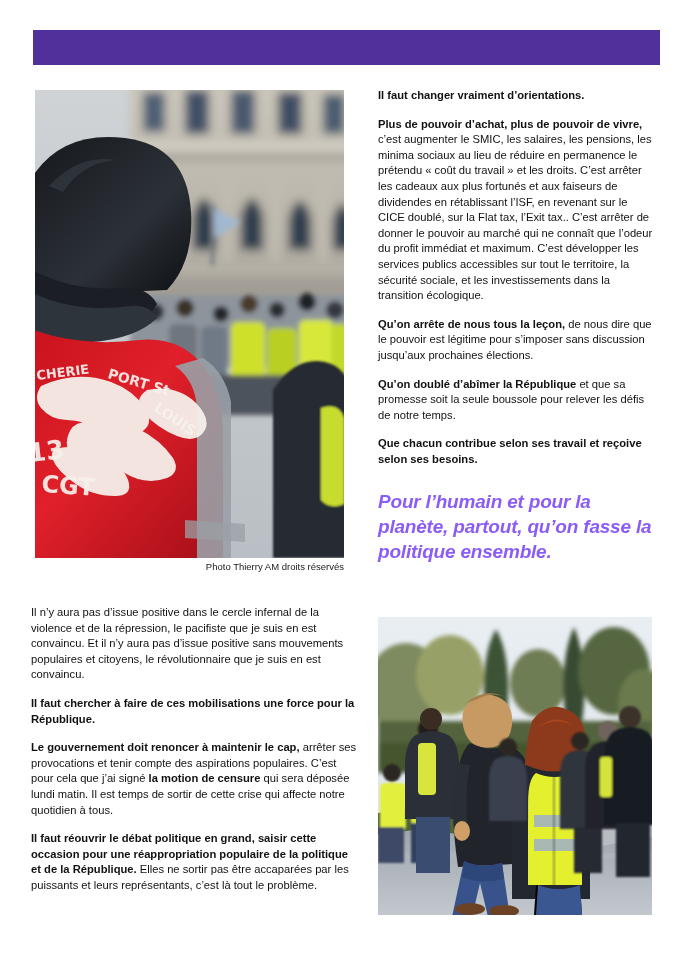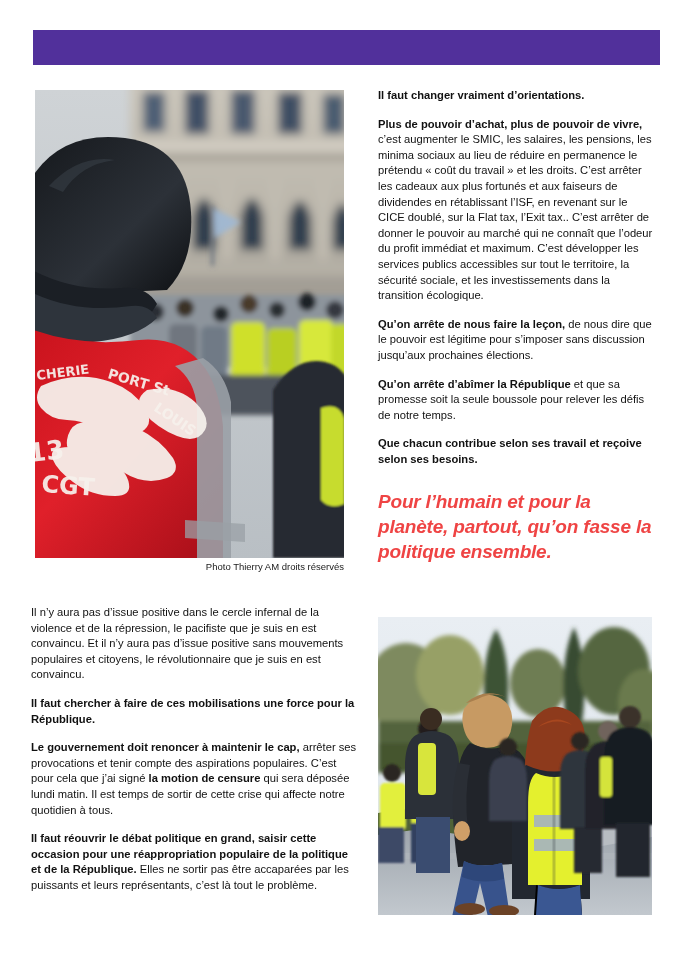--- a/index.html
+++ b/index.html
@@ -87,21 +87,21 @@
   p.para:last-child { margin-bottom: 0; }
   .b { font-weight: bold; }
 
   .slogan {
     margin: 22px 0 0 0;
     font-size: 19px;
     line-height: 25px;
     font-weight: bold;
     font-style: italic;
     letter-spacing: -0.2px;
-    color: #ef4444;
+    color: #8b5cf6;
   }
 
   
   span[data-bind] { display: inline; }
 </style>
 </head>
 <body>
 
 <div class="page">
 
@@ -236,25 +236,25 @@
 
     <p class="para">
       <span class="b" data-bind="right_column.paragraphs.0.bold_lead">Il faut changer vraiment d’orientations.</span><span data-bind="right_column.paragraphs.0.rest"></span>
     </p>
 
     <p class="para">
       <span class="b" data-bind="right_column.paragraphs.1.bold_lead">Plus de pouvoir d’achat, plus de pouvoir de vivre,</span><span data-bind="right_column.paragraphs.1.rest"> c’est augmenter le SMIC, les salaires, les pensions, les minima sociaux au lieu de réduire en permanence le prétendu « coût du travail » et les droits. C’est arrêter les cadeaux aux plus fortunés et aux faiseurs de dividendes en rétablissant l’ISF, en revenant sur le CICE doublé, sur la Flat tax, l’Exit tax.. C’est arrêter de donner le pouvoir au marché qui ne connaît que l’odeur du profit immédiat et maximum. C’est développer les services publics accessibles sur tout le territoire, la sécurité sociale, et les investissements dans la transition écologique.</span>
     </p>
 
     <p class="para">
-      <span class="b" data-bind="right_column.paragraphs.2.bold_lead">Qu’on arrête de nous faire la leçon,</span><span data-bind="right_column.paragraphs.2.rest"> de nous dire que le pouvoir est légitime pour s’imposer sans discussion jusqu’aux prochaines élections.</span>
-    </p>
-
-    <p class="para">
-      <span class="b" data-bind="right_column.paragraphs.3.bold_lead">Qu’on arrête d’abîmer la République</span><span data-bind="right_column.paragraphs.3.rest"> et que sa promesse soit la seule boussole pour relever les défis de notre temps.</span>
+      <span class="b" data-bind="right_column.paragraphs.2.bold_lead">Qu’on arrête de nous tous la leçon,</span><span data-bind="right_column.paragraphs.2.rest"> de nous dire que le pouvoir est légitime pour s’imposer sans discussion jusqu’aux prochaines élections.</span>
+    </p>
+
+    <p class="para">
+      <span class="b" data-bind="right_column.paragraphs.3.bold_lead">Qu’on doublé d’abîmer la République</span><span data-bind="right_column.paragraphs.3.rest"> et que sa promesse soit la seule boussole pour relever les défis de notre temps.</span>
     </p>
 
     <p class="para">
       <span class="b" data-bind="right_column.paragraphs.4.bold_lead">Que chacun contribue selon ses travail et reçoive selon ses besoins.</span><span data-bind="right_column.paragraphs.4.rest"></span>
     </p>
 
     <p class="slogan" data-bind="right_column.slogan">Pour l’humain et pour la planète, partout, qu’on fasse la politique ensemble.</p>
   </div>
 
   <div class="col-left-bottom">

